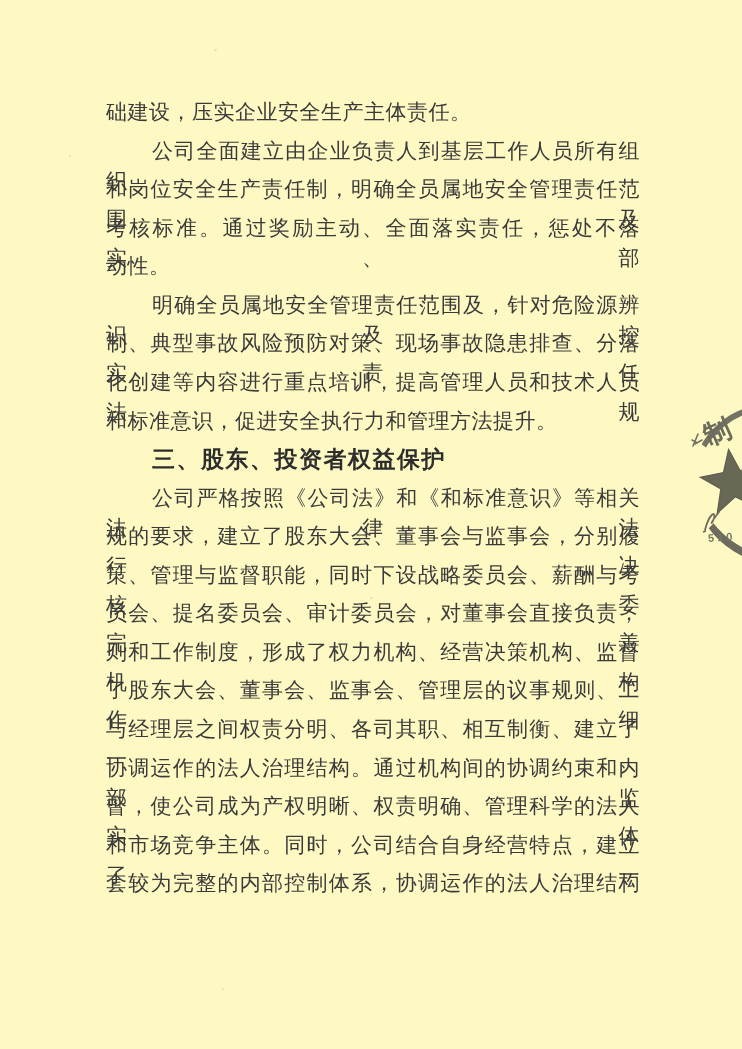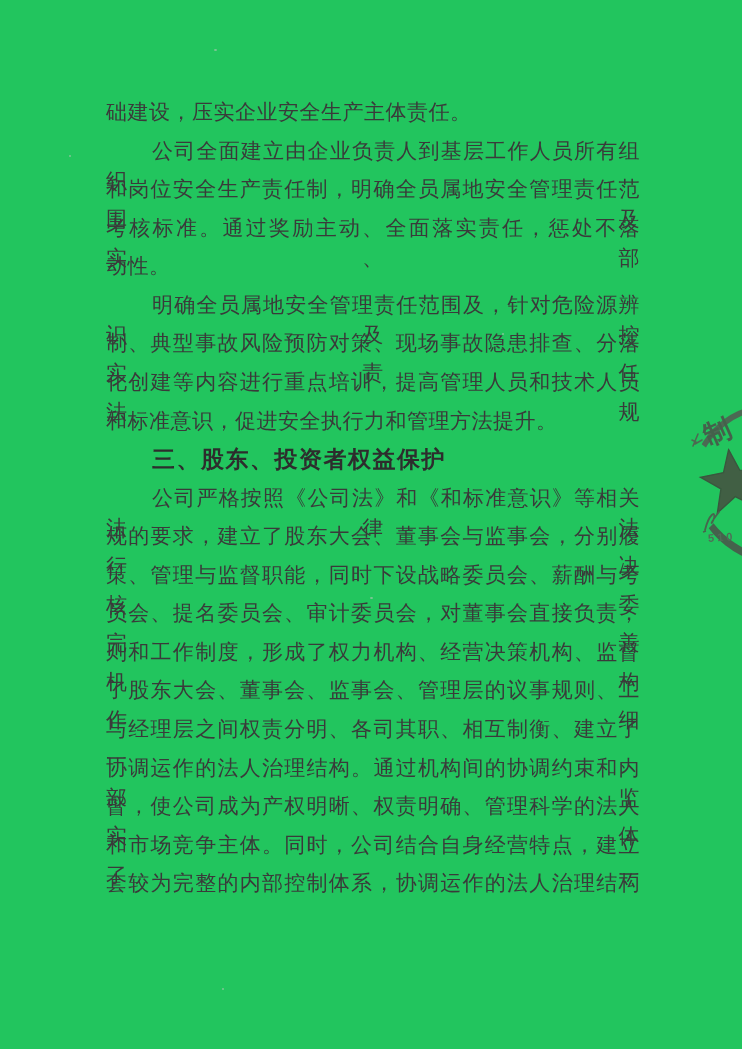--- a/index.html
+++ b/index.html
@@ -4,21 +4,21 @@
 <style>
   html, body {
     margin: 0;
     padding: 0;
     background: #e8e8e6;
   }
   .page {
     position: relative;
     width: 742px;
     height: 1049px;
-    background: #22c55e;
+    background: #fef9c3;
     overflow: hidden;
     font-family: "Liberation Serif", "DejaVu Serif", serif;
   }
   
   .textblock {
     position: absolute;
     left: 106px;
     top: 97px;
     width: 534px;
     color: #3a3a3a;

